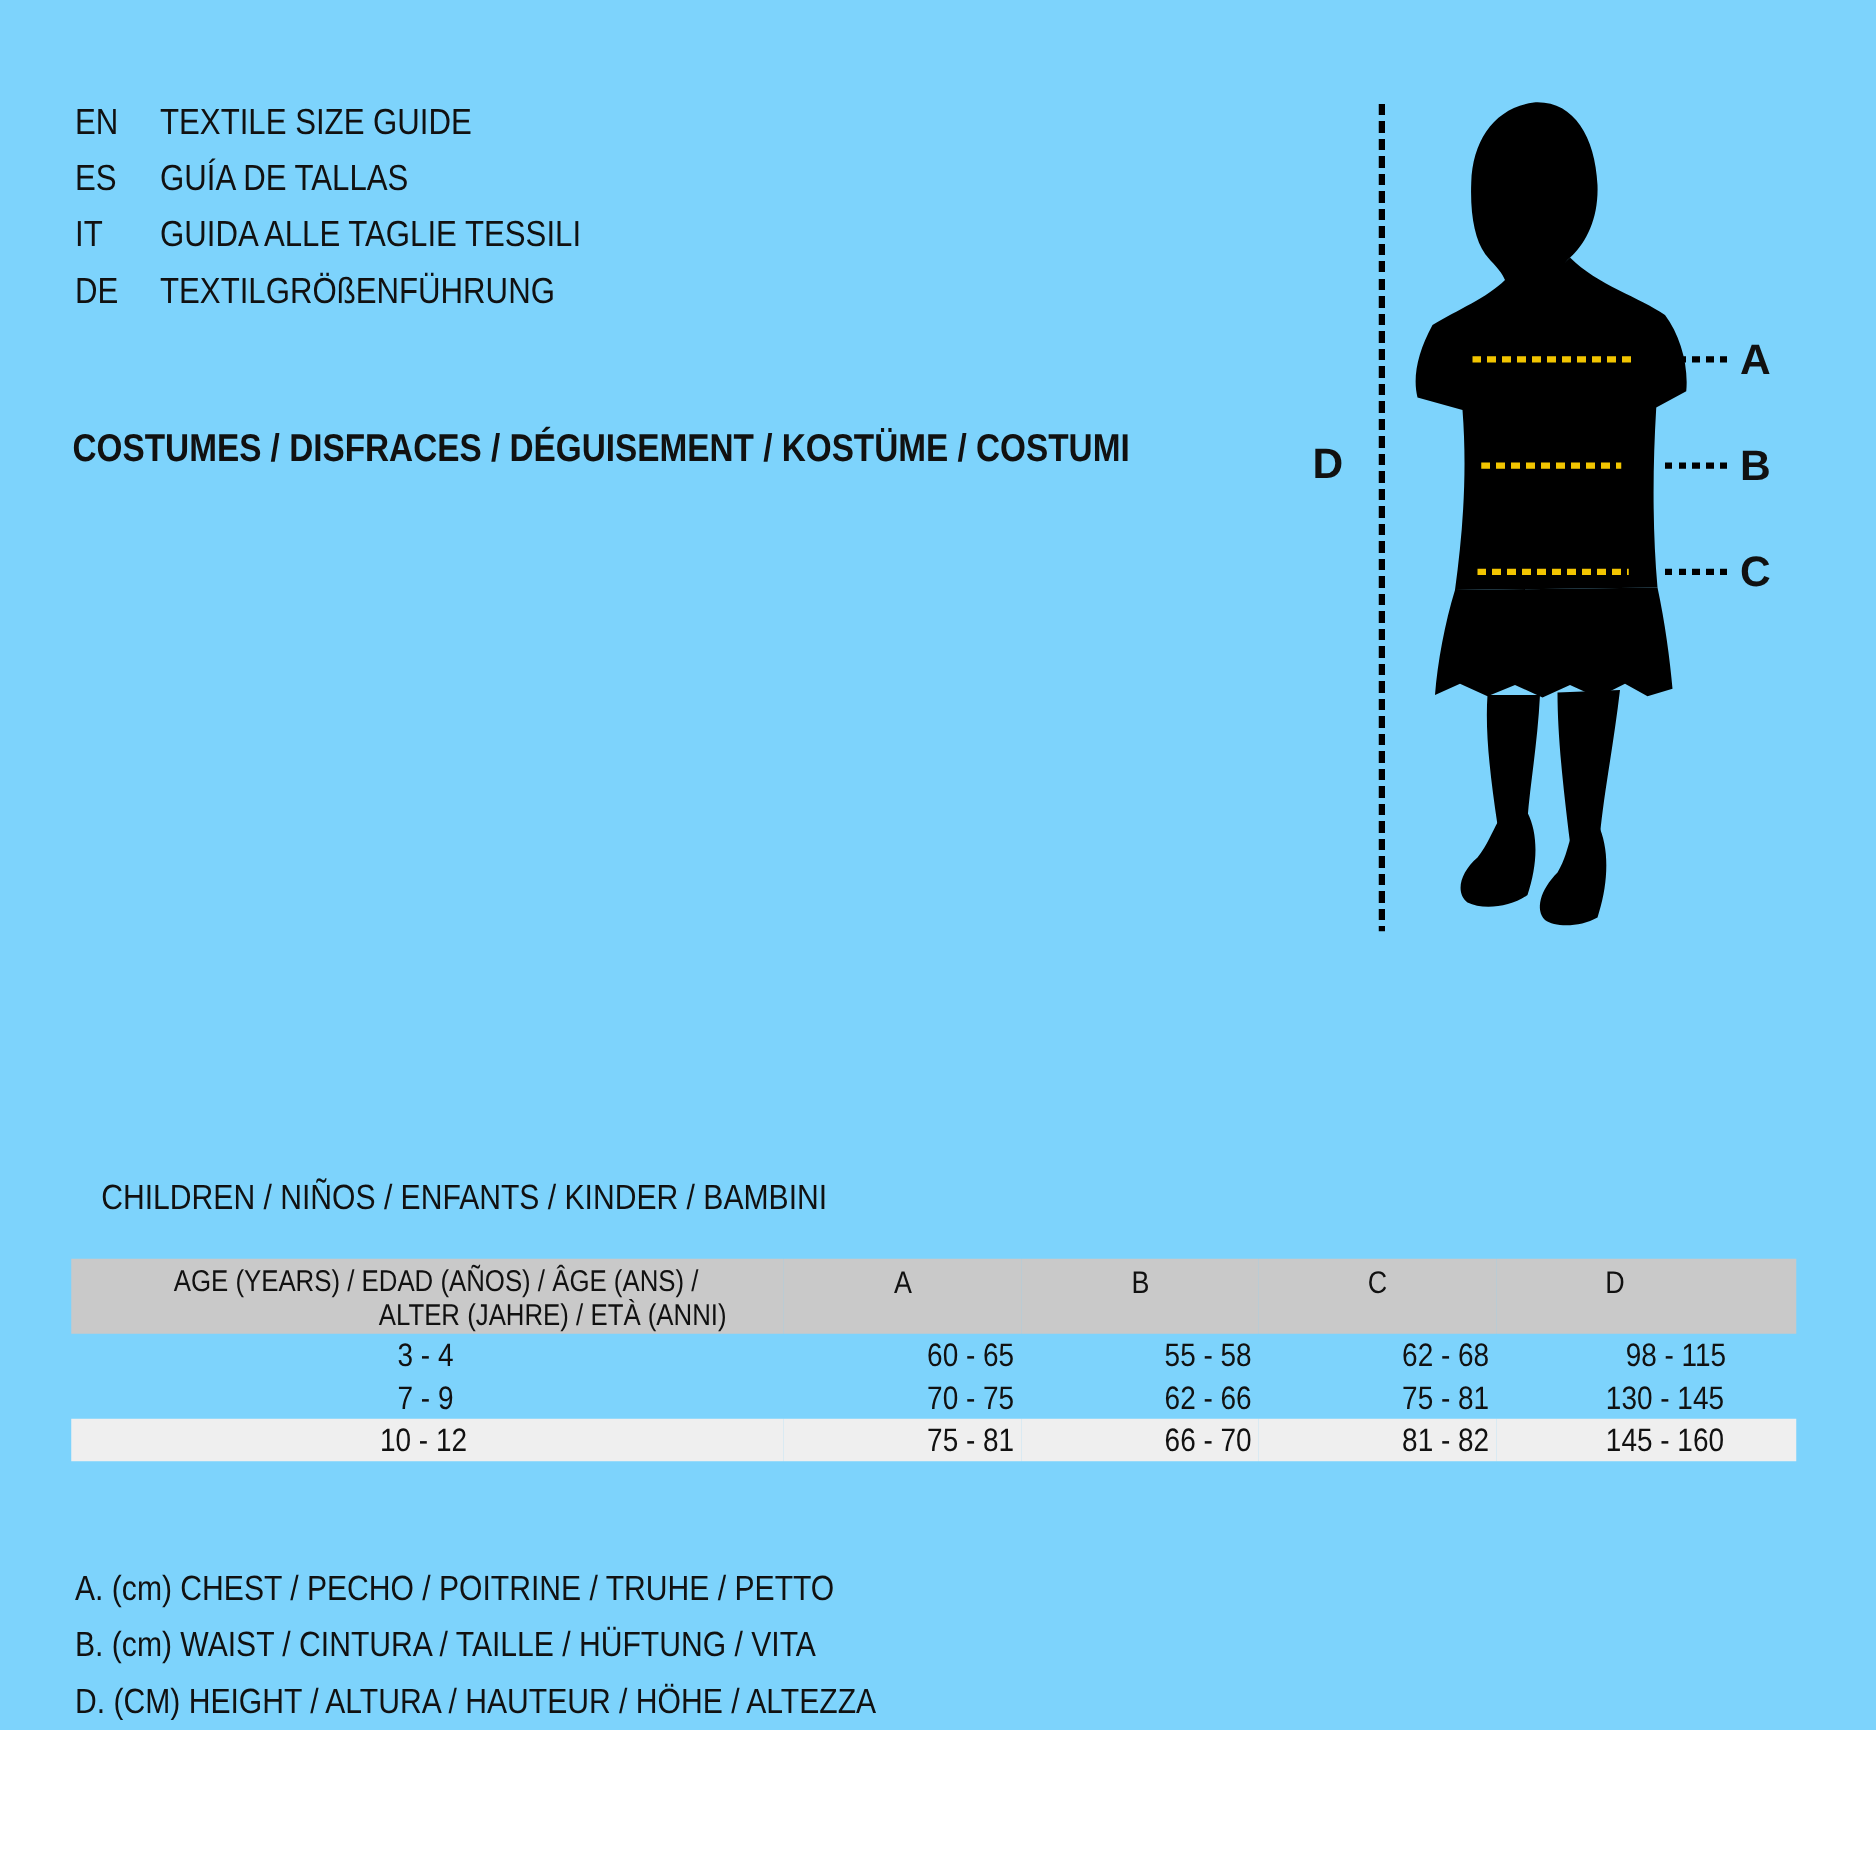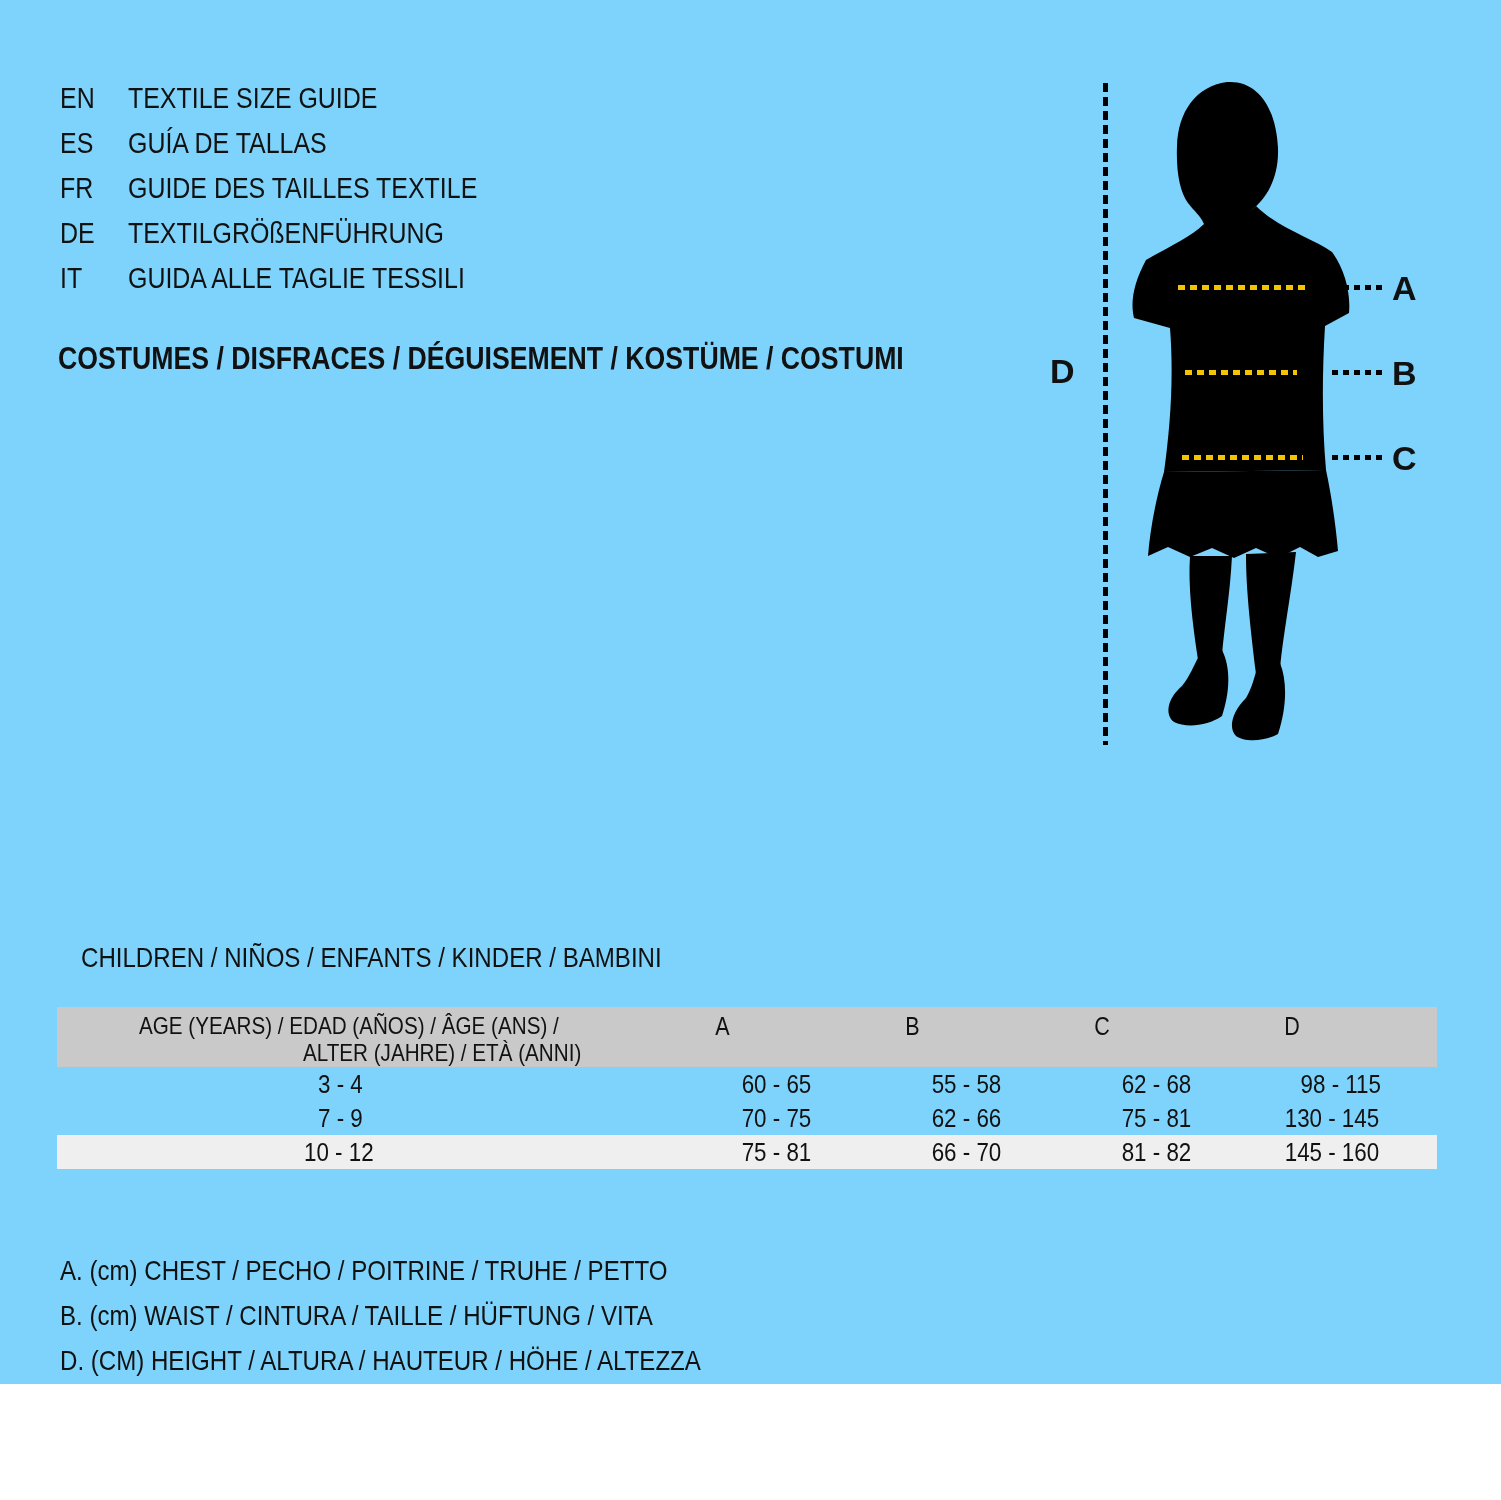--- a/index.html
+++ b/index.html
@@ -60,30 +60,26 @@
   <div class="lang-block">
     <div class="lang-row">
       <span class="lang-code"><span class="cond">EN</span></span>
       <span class="cond">TEXTILE SIZE GUIDE</span>
     </div>
     <div class="lang-row">
       <span class="lang-code"><span class="cond">ES</span></span>
       <span class="cond">GUÍA DE TALLAS</span>
     </div>
     <div class="lang-row">
-      <span class="lang-code"><span class="cond">FR</span></span>
-      <span class="cond">GUIDE DES TAILLES TEXTILE</span>
+      <span class="lang-code"><span class="cond">IT</span></span>
+      <span class="cond">GUIDA ALLE TAGLIE TESSILI</span>
     </div>
     <div class="lang-row">
       <span class="lang-code"><span class="cond">DE</span></span>
       <span class="cond">TEXTILGRÖßENFÜHRUNG</span>
-    </div>
-    <div class="lang-row">
-      <span class="lang-code"><span class="cond">IT</span></span>
-      <span class="cond">GUIDA ALLE TAGLIE TESSILI</span>
     </div>
   </div>
 
   <h1 class="category"><span class="cond">COSTUMES / DISFRACES / DÉGUISEMENT / KOSTÜME / COSTUMI</span></h1>
 
   <div class="figure">
     <div class="vline"></div>
     <div class="dlabel">D</div>
 
     <svg class="sil" width="260" height="665" viewBox="0 0 260 665" aria-hidden="true">

